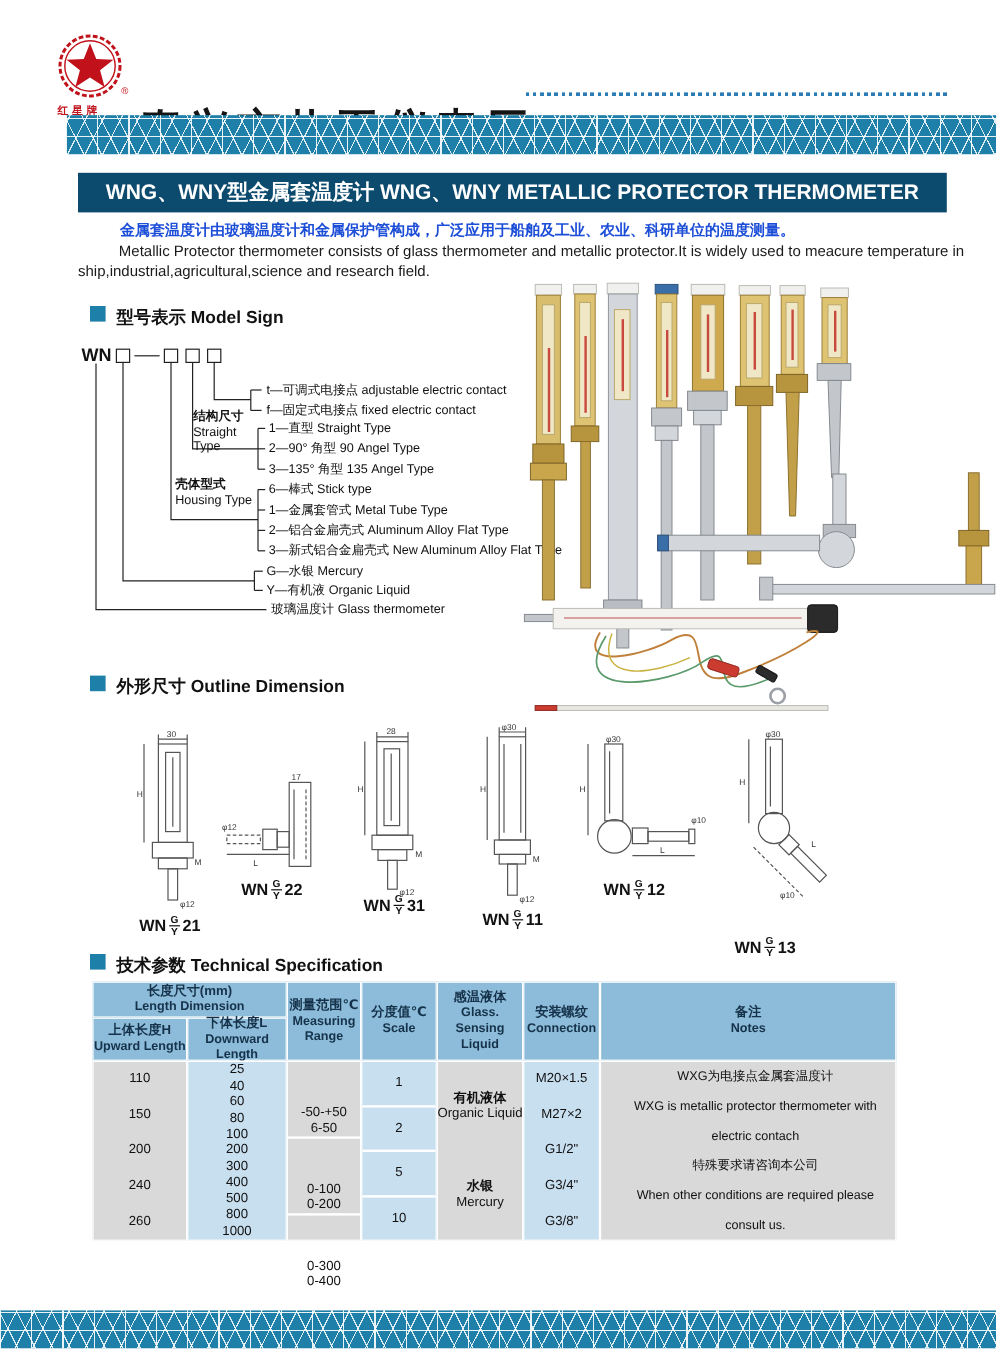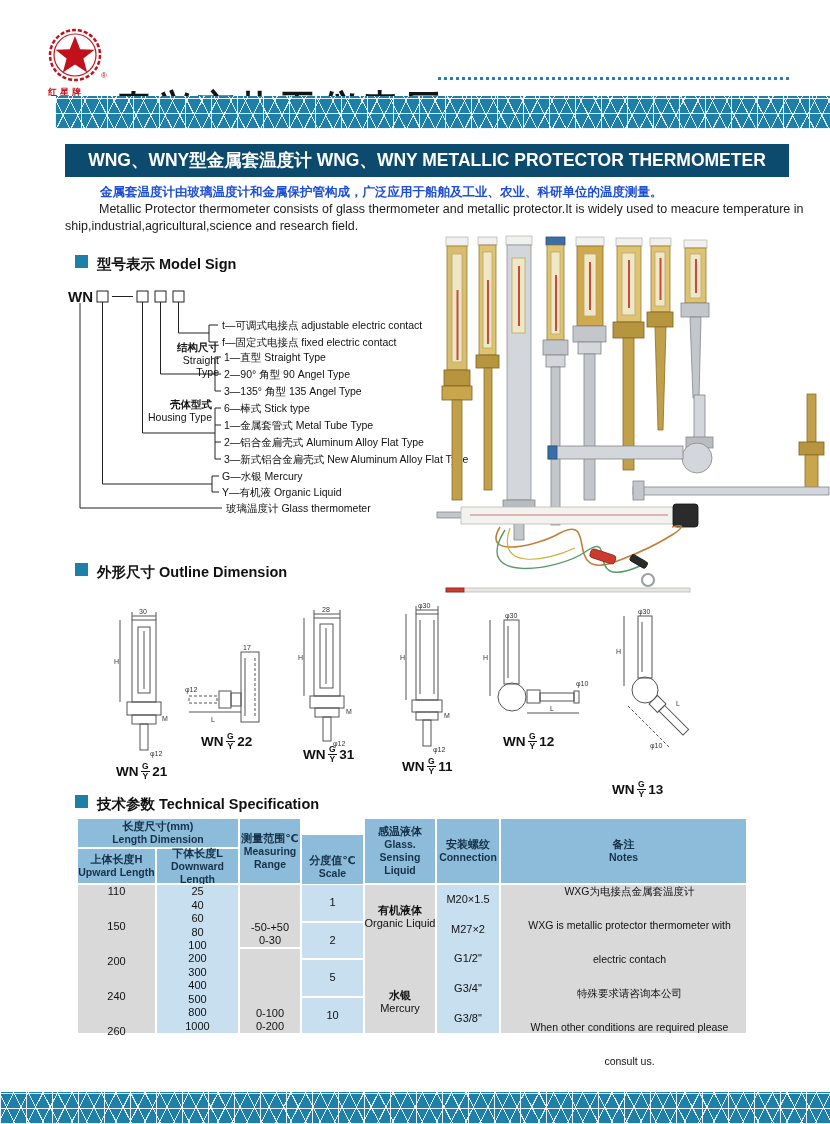--- a/index.html
+++ b/index.html
@@ -17,37 +17,37 @@
       repeating-linear-gradient(90deg,rgba(255,255,255,.9) 0 1px,transparent 1px 26px),
       repeating-linear-gradient(0deg,rgba(255,255,255,.9) 0 1px,transparent 1px 15px);}
   .titlebar{background:#0c4a6e;color:#fff;font-weight:700;font-size:17.5px;line-height:33px;
             text-align:center;white-space:nowrap;}
   .intro-zh{font-size:12.5px;font-weight:700;color:#1d4ed8;}
   .intro-en{font-size:12.5px;color:#1a1a1a;line-height:17px;text-indent:34px;}
   .secthdr{display:flex;gap:9px;font-size:14.5px;font-weight:700;color:#111;white-space:nowrap;}
   .secthdr .sq{width:13px;height:13px;background:#1e7fa8;flex:0 0 auto;}
   
   .msrow{position:absolute;font-size:10.5px;line-height:12px;white-space:nowrap;color:#111;}
-  .mslabel{position:absolute;font-size:10.5px;line-height:12.5px;text-align:right;color:#111;}
+  .mslabel{position:absolute;font-size:10.5px;line-height:12.5px;text-align:left;color:#111;}
   .mslabel .zh{font-weight:700;}
   .wn{position:absolute;font-size:15px;font-weight:700;}
   
   .fig svg{display:block;}
   .fig line,.fig rect,.fig circle,.fig polygon,.fig path{stroke:#555;fill:none;stroke-width:1;}
   .fig text{fill:#333;stroke:none;font-size:7px;font-family:"Liberation Sans",sans-serif;}
   .figlabel{position:absolute;display:flex;align-items:center;font-size:13.5px;font-weight:700;color:#111;}
   .frac{display:flex;flex-direction:column;align-items:center;font-size:8.5px;line-height:9px;margin:0 2px;font-weight:700;}
   .frac .den{border-top:1px solid #111;padding:0 2px;}
   
   .tbl{position:absolute;left:77px;top:818px;width:670px;height:216px;font-size:11px;}
   .cell{position:absolute;border:1px solid #fff;box-sizing:border-box;display:flex;flex-direction:column;
         align-items:center;justify-content:center;text-align:center;line-height:13px;}
   .hd{background:#8cbcd9;color:#16324a;font-weight:700;}
   .hd .en{font-weight:700;font-size:10.5px;}
-  .bg-gray{background:#d9d9d9;gap:22px;}
+  .bg-gray{background:#d9d9d9;}
   .bg-blue{background:#c8dff0;}
   .vlist{justify-content:space-around;}
   .vlist div{white-space:nowrap;}
   .rgroups{display:flex;flex-direction:column;justify-content:stretch;padding:0;}
   .rgroup{flex:1;display:flex;flex-direction:column;justify-content:center;align-items:center;
           border-bottom:2px solid #fff;width:100%;box-sizing:border-box;margin-top:36px;}
   .rgroup:last-child{border-bottom:none;}
   .sgroup{flex:1;display:flex;align-items:center;justify-content:center;border-bottom:2px solid #fff;
           width:100%;box-sizing:border-box;}
   .sgroup:last-child{border-bottom:none;}
@@ -426,21 +426,21 @@
       <div class="en">Upward Length</div>
     </div>
     <div class="cell hd" style="left:79px;top:30px;width:83px;height:36px;">
       <div class="zhline">下体长度L</div>
       <div class="en">Downward Length</div>
     </div>
     <div class="cell hd" style="left:162px;top:0;width:62px;height:66px;">
       <div class="zhline">测量范围℃</div>
       <div class="en">Measuring Range</div>
     </div>
-    <div class="cell hd" style="left:224px;top:16px;width:63px;height:66px;align-items:center;">
+    <div class="cell hd" style="left:224px;top:0;width:63px;height:66px;align-items:center;">
       <div class="zhline">分度值℃</div>
       <div class="en">Scale</div>
     </div>
     <div class="cell hd" style="left:287px;top:0;width:72px;height:66px;">
       <div class="zhline">感温液体</div>
       <div class="en" style="width:52px;">Glass. Sensing Liquid</div>
     </div>
     <div class="cell hd" style="left:423px;top:0;width:247px;height:66px;">
       <div class="zhline">备注</div>
       <div class="en">Notes</div>
@@ -467,21 +467,21 @@
         <div>300</div>
         <div>400</div>
         <div>500</div>
         <div>800</div>
         <div>1000</div>
       </div>
 
     <div class="cell bg-gray rgroups" style="left:162px;top:66px;width:62px;height:150px;">
       <div class="rgroup">
           <div>-50-+50</div>
-          <div>0-30</div>
+          <div>6-50</div>
         </div>
       <div class="rgroup">
           <div>0-100</div>
           <div>0-200</div>
         </div>
       <div class="rgroup">
           <div>0-300</div>
           <div>0-400</div>
         </div>
       <div class="rgroup">

